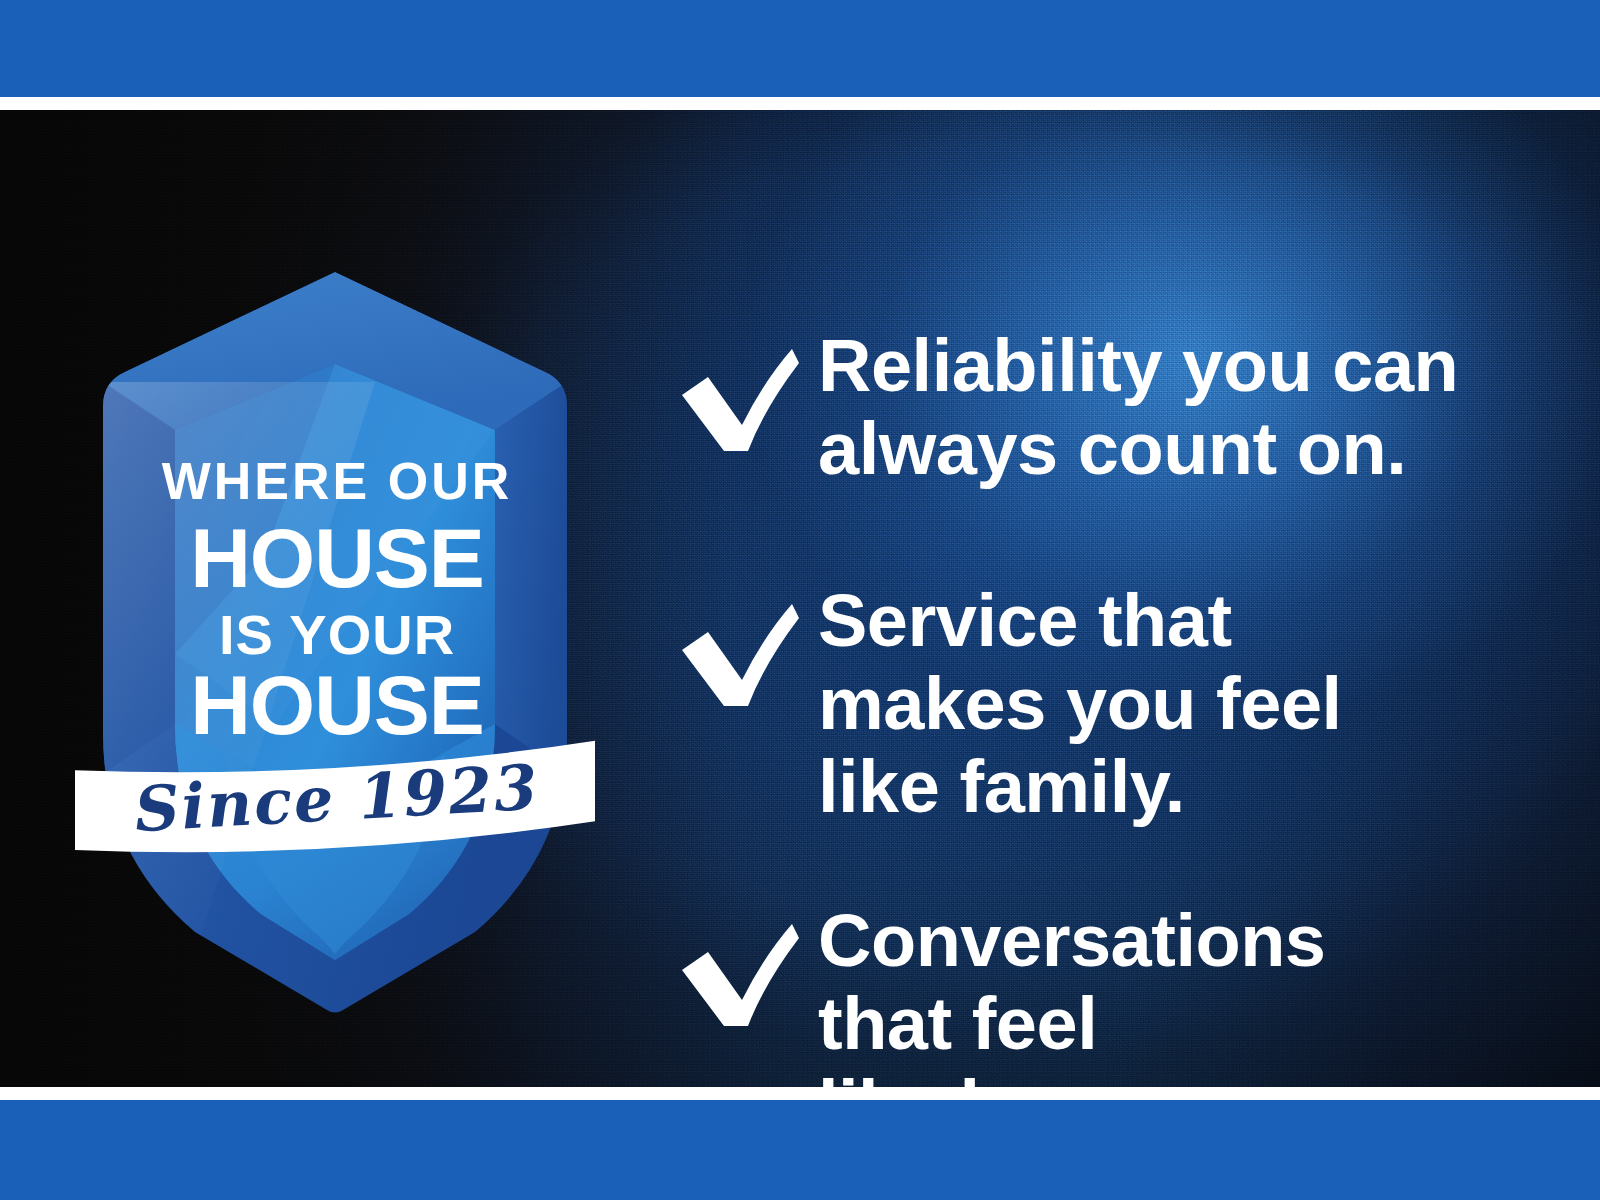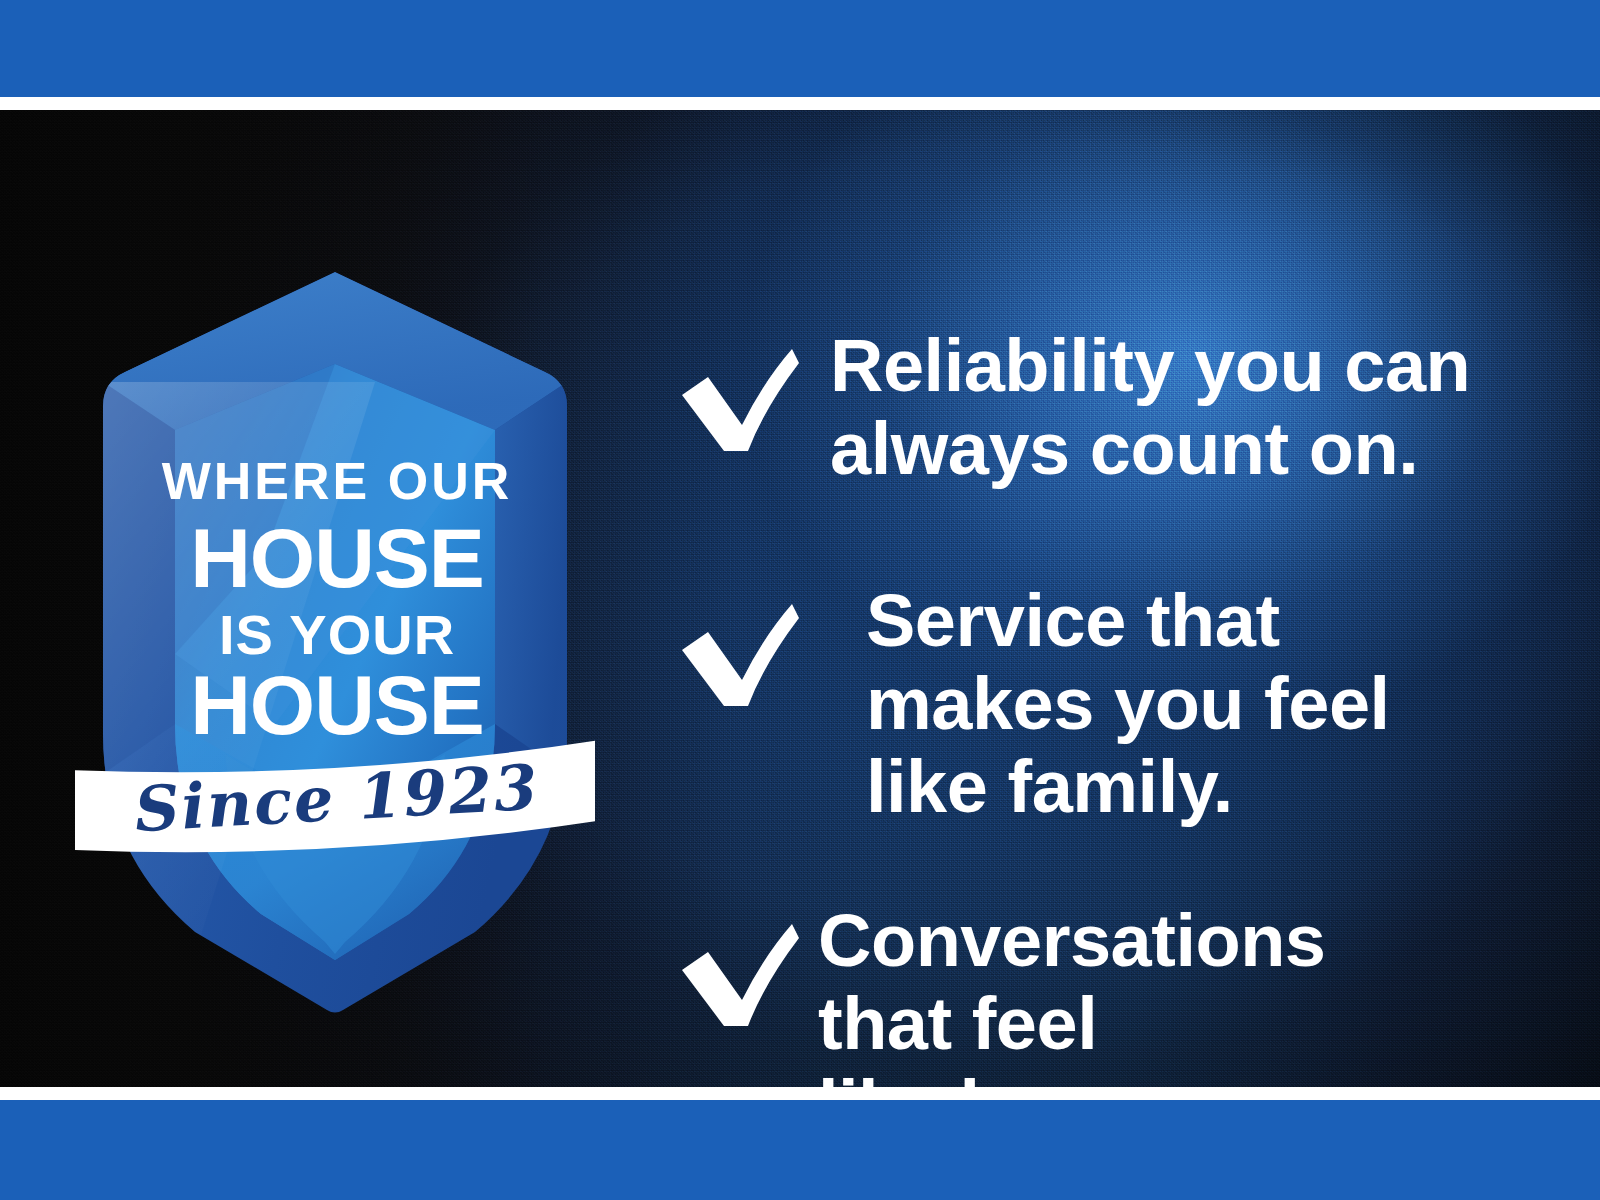--- a/index.html
+++ b/index.html
@@ -179,22 +179,22 @@
     width: 820px;
     height: 977px;
   }
   .benefit {
     position: absolute;
     left: 0;
     width: 820px;
     display: flex;
     align-items: flex-start;
   }
-  .b1 { top: 105px; gap: 12px; }
-  .b2 { top: 360px; gap: 48px; }
+  .b1 { top: 105px; }
+  .b2 { top: 360px; }
   .b3 { top: 680px; }
 
   .check-wrap {
     flex: 0 0 auto;
     width: 150px;
     padding-top: 8px;
   }
   .check-wrap svg { display: block; }
 
   .benefit-text {

